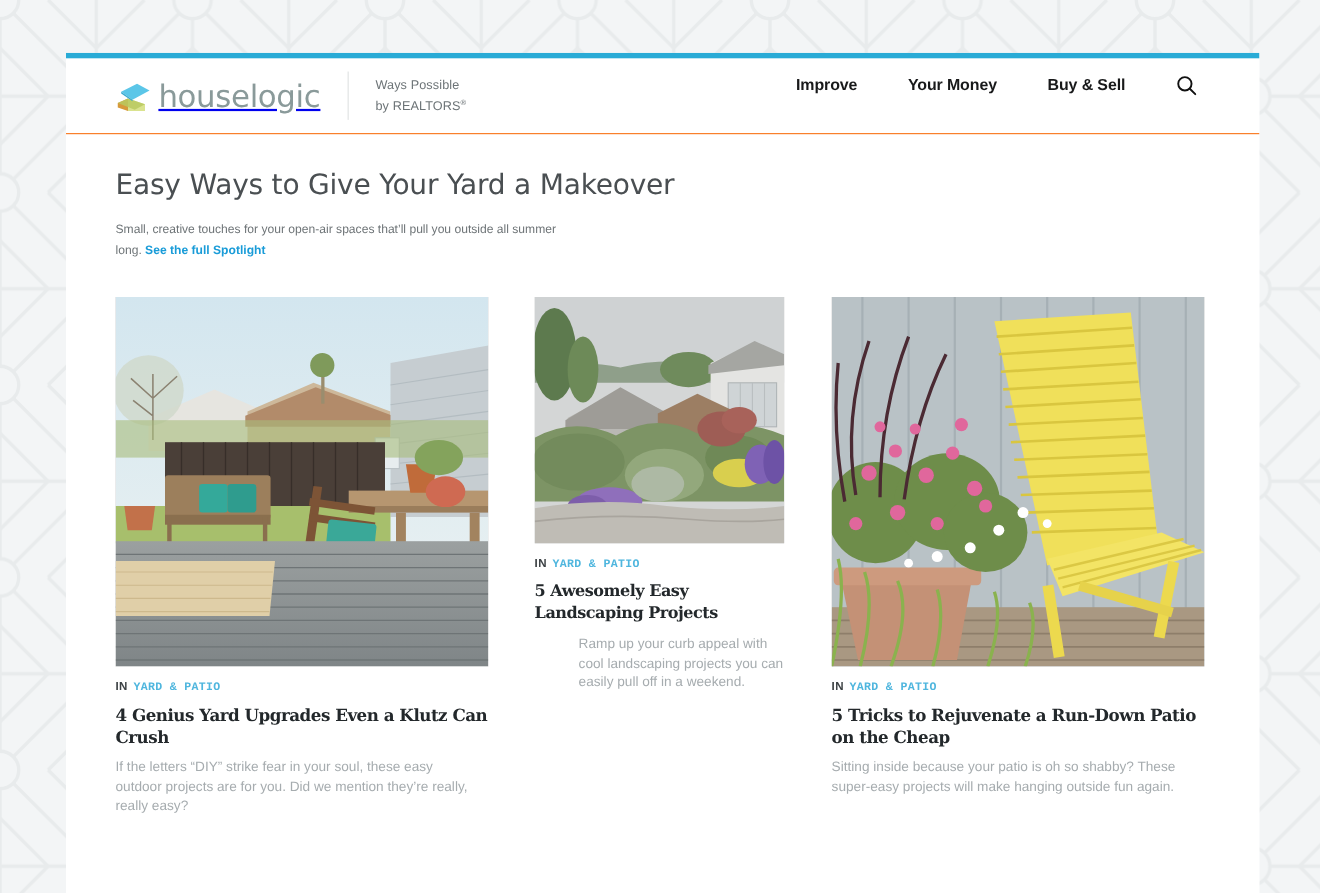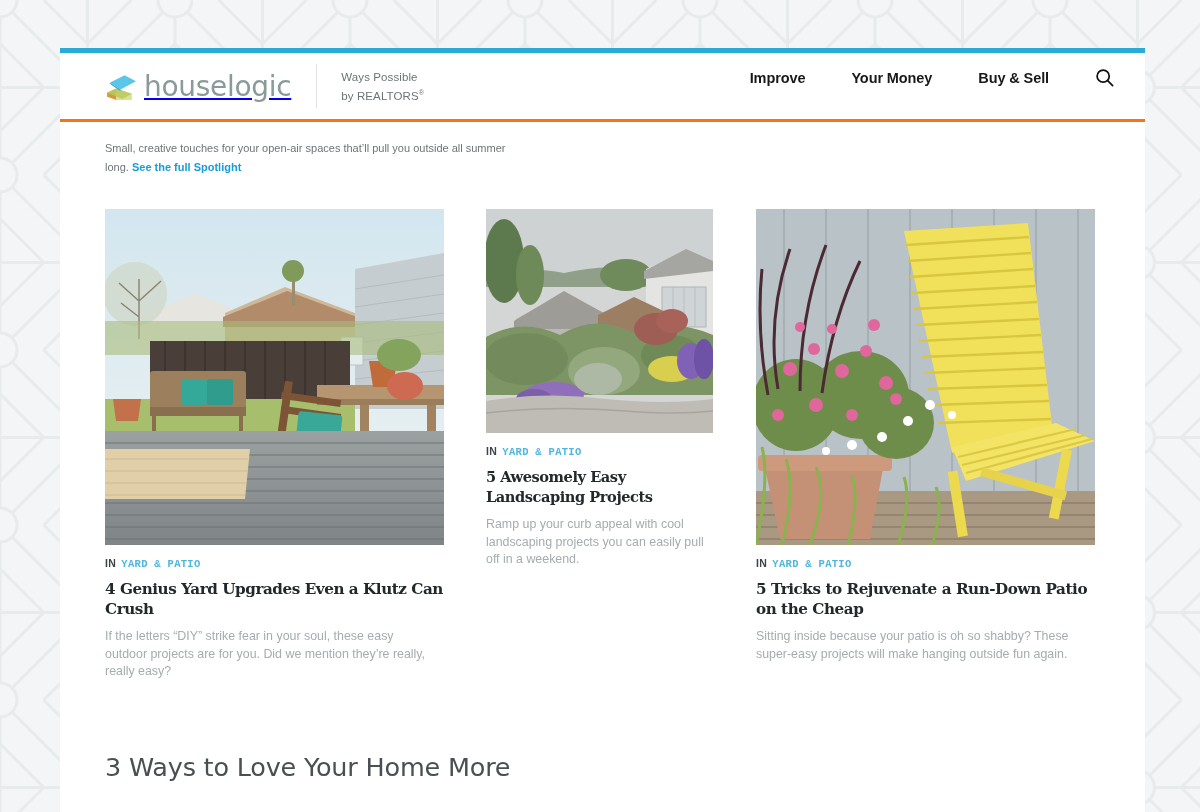--- a/index.html
+++ b/index.html
@@ -33,21 +33,21 @@
   }
   #topbar {
     height: 5px;
     width: 100%;
     background: #29abd6;
   }
 
   
   .site-header {
     height: 69px;
-    border-bottom: 3px solid #f97316;
+    border-bottom: 1px solid #f97316;
     display: flex;
     align-items: center;
     padding: 0 0 0 45px;
     position: relative;
   }
   .brand { display: flex; align-items: center; }
   .logo-mark { width: 33px; height: 33px; display:block; margin-right: 6px; }
   .logo-word {
     font-size: 28px;
     color: #8a9a9a;
@@ -64,21 +64,21 @@
   .tagline {
     font-size: 11.5px;
     line-height: 16px;
     color: #6d7477;
     letter-spacing: 0.1px;
   }
   .tagline sup { font-size: 7px; vertical-align: super; }
 
   .main-nav {
     position: absolute;
-    right: 28px;
+    right: 54px;
     top: 0;
     height: 50px;
     display: flex;
     align-items: center;
   }
   .nav-link {
     font-size: 14.5px;
     font-weight: 700;
     color: #18191a;
     text-decoration: none;
@@ -163,21 +163,21 @@
     display: block;
   }
   .card-b .card-title { font-size: 14.6px; }
 
   .card-desc {
     font-size: 12.4px;
     line-height: 17.5px;
     color: #a6acaf;
     margin-top: 9px;
   }
-  .card-b .card-desc { max-width: 222px; }
+  .card-b .card-desc { max-width: 222px; margin-left: 40px; }
   .card-a .card-desc, .card-c .card-desc { max-width: 322px; }
 
   
   .lower { margin-top: 59px; }
   .lower-title {
     font-size: 25.5px;
     font-weight: 400;
     color: #4a4f52;
     margin: 0;
     letter-spacing: -0.2px;
@@ -244,20 +244,21 @@
         <svg width="22" height="22" viewBox="0 0 24 24" fill="none" xmlns="http://www.w3.org/2000/svg">
           <circle cx="10" cy="10" r="6.6" stroke="#111" stroke-width="1.9"></circle>
           <line x1="14.9" y1="14.9" x2="20.3" y2="20.3" stroke="#111" stroke-width="1.9" stroke-linecap="round"></line>
         </svg>
       </button>
     </nav>
   </header>
 
   <div class="content">
 
+    <h1 class="section-title">Easy Ways to Give Your Yard a Makeover</h1>
 
     <p class="section-sub">
       <span>Small, creative touches for your open-air spaces that’ll pull you outside all summer long.</span>
       <a class="spotlight-link" href="#">See the full Spotlight</a>
     </p>
 
     <div class="card-grid">
 
       <article class="card card-a">
         <a class="card-photo" href="#">

